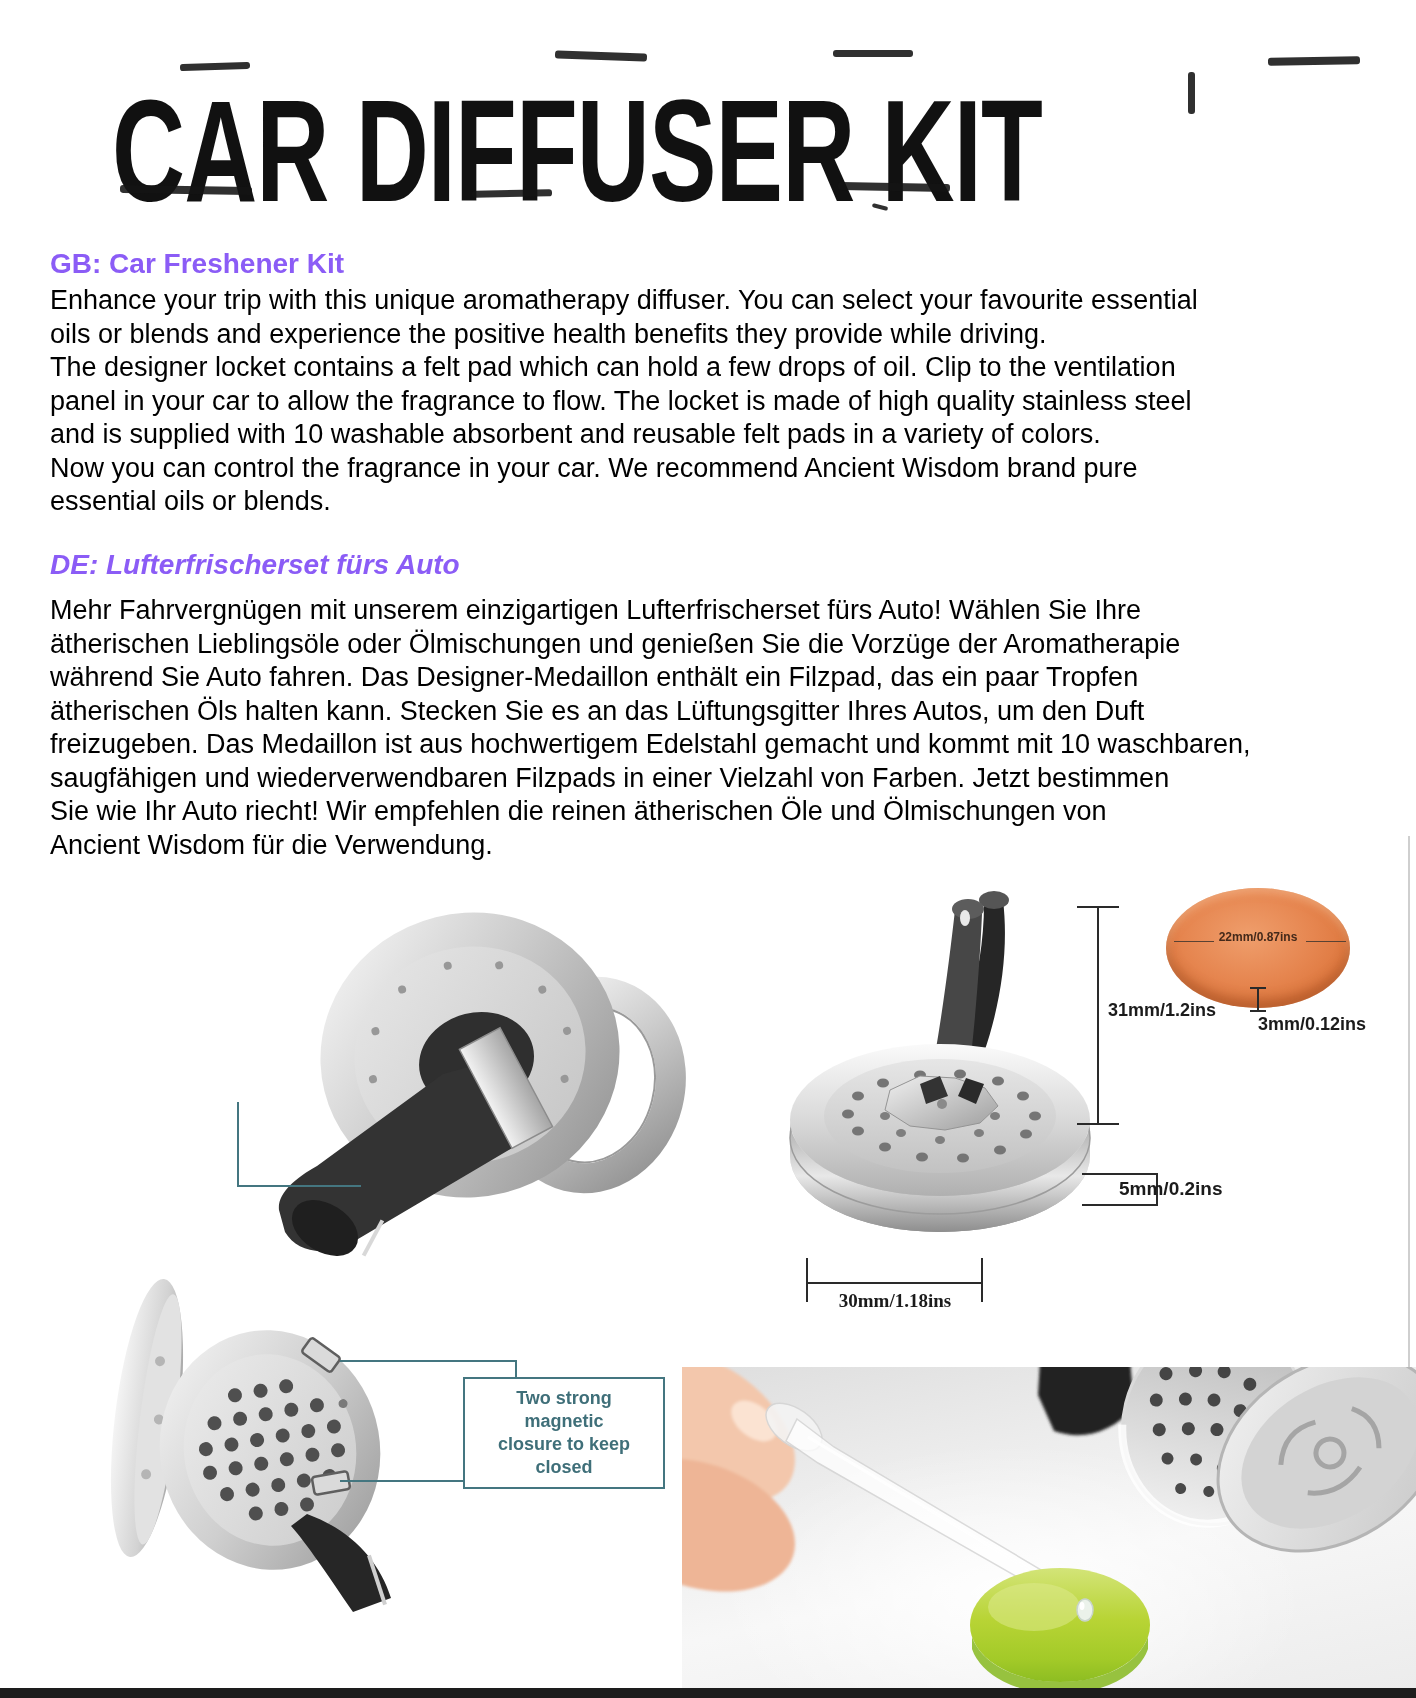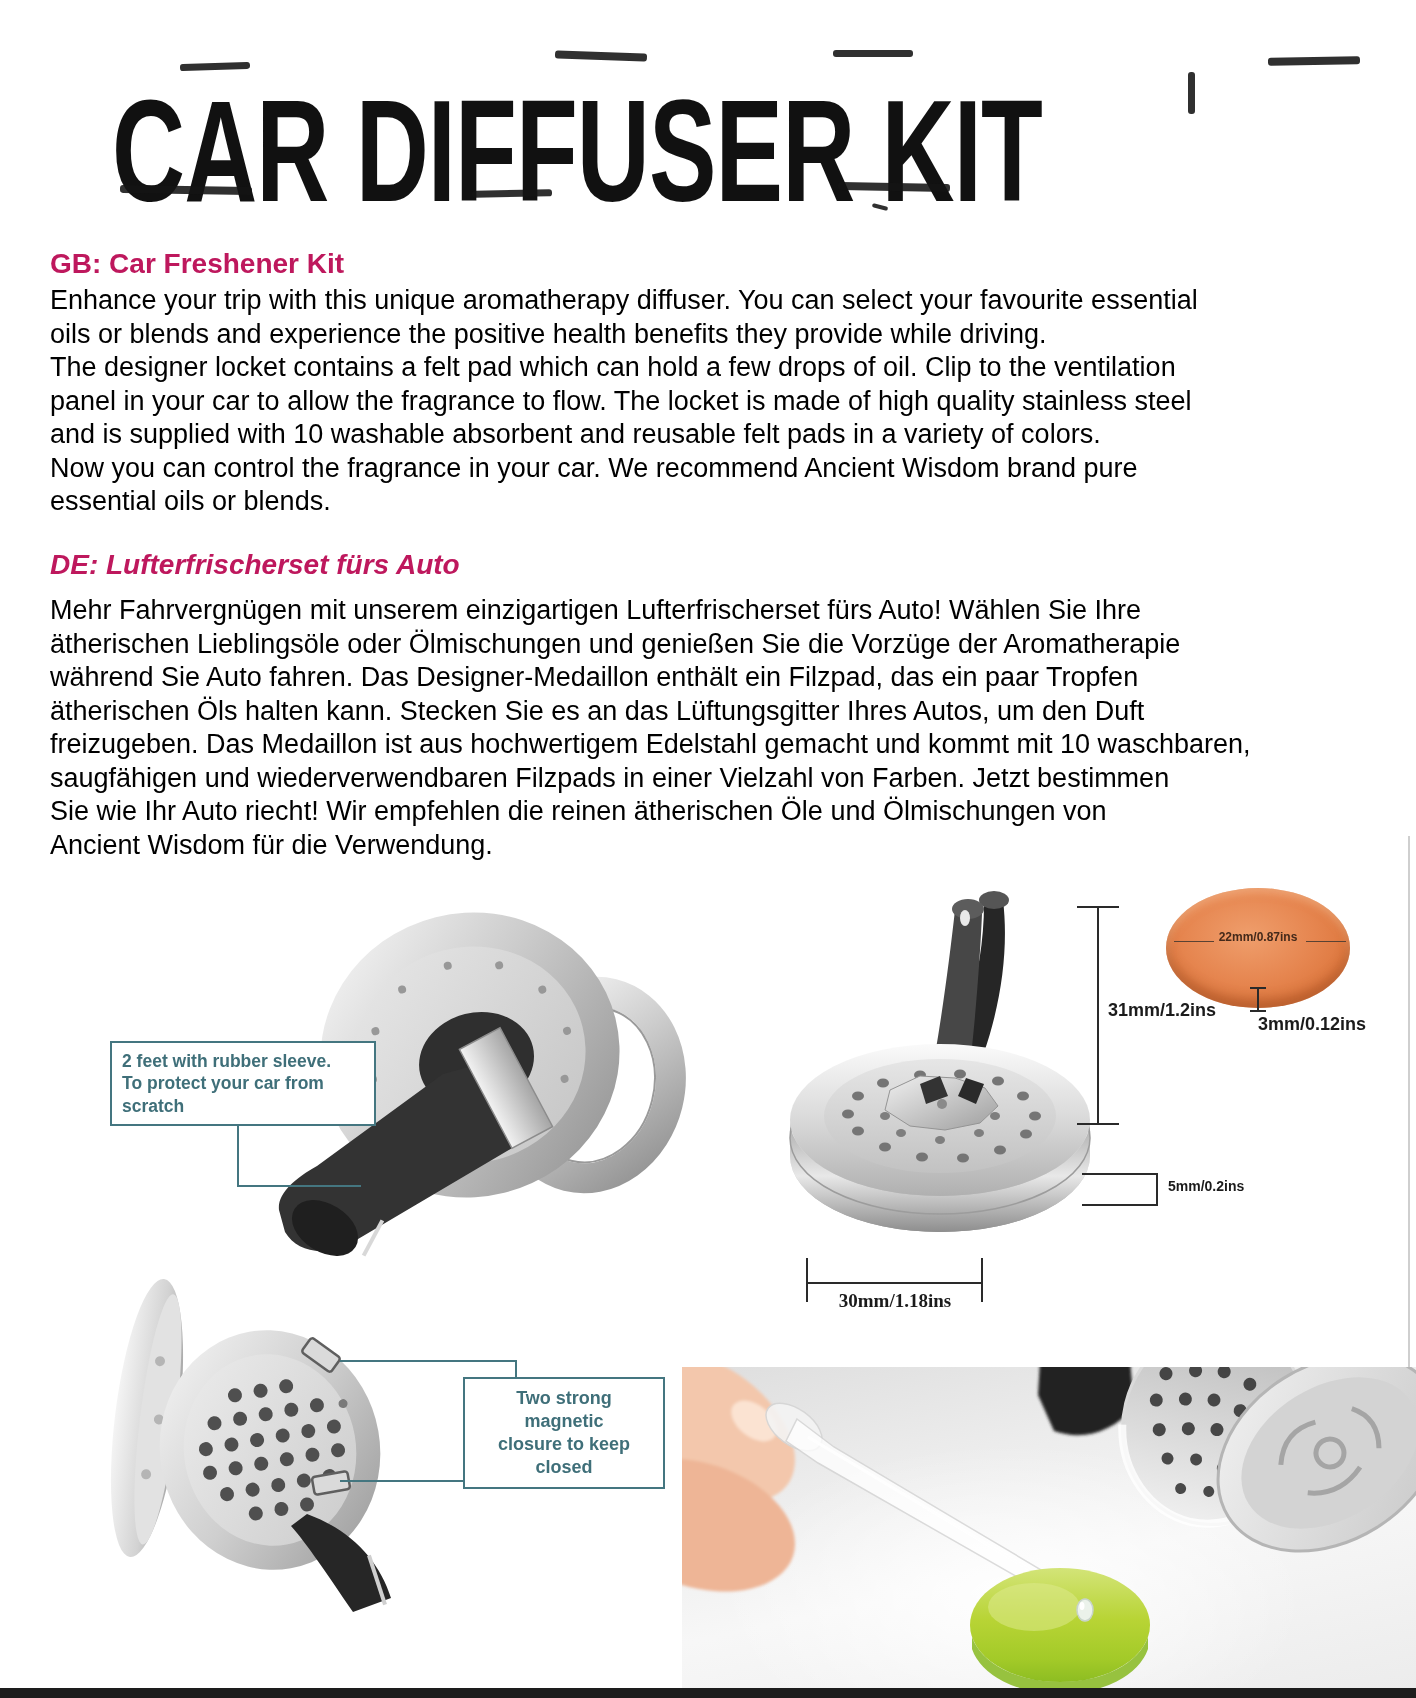--- a/index.html
+++ b/index.html
@@ -4,21 +4,21 @@
 <style>
   html,body{margin:0;padding:0;background:#ffffff;}
   #page{position:relative;width:1416px;height:1698px;background:#ffffff;overflow:hidden;
         font-family:"Liberation Sans","DejaVu Sans",sans-serif;color:#1f1f1f;}
   .abs{position:absolute;}
   
   #title{left:112px;top:66px;font-weight:700;font-size:110px;color:#111;white-space:nowrap;
          letter-spacing:-1px;transform:scale(.92,1.32);transform-origin:left top;}
   .smudge{background:#131313;opacity:.88;border-radius:3px;}
   
-  .section-heading{font-weight:700;font-size:28px;color:#be185d;}
+  .section-heading{font-weight:700;font-size:28px;color:#8b5cf6;}
   .body-text{font-size:27px;line-height:33.5px;color:#000000;white-space:pre-line;width:1250px;}
   
   .callout{background:#ffffff;border:2px solid #447680;color:#3f6f79;font-weight:700;
            font-size:17.5px;line-height:1.28;white-space:pre-line;padding:7px 10px;z-index:4;}
   .tealline{background:#447680;z-index:3;}
   
   .dimline{background:#2a2a2a;z-index:5;}
   .dimlabel{font-weight:700;font-size:18px;color:#1b1b1b;white-space:nowrap;z-index:5;}
   
   #orange-pad{left:1166px;top:888px;width:184px;height:120px;border-radius:50%;
@@ -153,21 +153,21 @@
   <div id="pad-dim-label" class="abs">22mm/0.87ins</div>
 
   <div class="abs dimline" style="left:1250px;top:987px;width:16px;height:2px;"></div>
   <div class="abs dimline" style="left:1257px;top:987px;width:2px;height:25px;"></div>
   <div class="abs dimline" style="left:1250px;top:1010px;width:16px;height:2px;"></div>
   <div class="abs dimlabel" style="left:1220px;top:1014px;width:146px;text-align:right;">3mm/0.12ins</div>
 
   <div class="abs dimline" style="left:1082px;top:1173px;width:76px;height:2px;"></div>
   <div class="abs dimline" style="left:1156px;top:1173px;width:2px;height:33px;"></div>
   <div class="abs dimline" style="left:1082px;top:1204px;width:76px;height:2px;"></div>
-  <div class="abs dimlabel" style="left:1168px;top:1178px;font-size:14px;">5mm/0.2ins</div>
+  <div class="abs dimlabel" style="left:1119px;top:1178px;font-size:19px;">5mm/0.2ins</div>
 
   <div class="abs dimline" style="left:806px;top:1258px;width:2px;height:44px;"></div>
   <div class="abs dimline" style="left:807px;top:1282px;width:176px;height:2px;"></div>
   <div class="abs dimline" style="left:981px;top:1258px;width:2px;height:44px;"></div>
   <div class="abs dimlabel" style="left:807px;top:1290px;width:176px;text-align:center;font-size:19px;font-family:Liberation Serif, serif;">30mm/1.18ins</div>
 
   <svg class="abs" style="left:225px;top:912px;z-index:1;" width="470" height="360" viewBox="0 0 470 360">
     <defs>
       <linearGradient id="s2rim" x1="0" y1="0" x2="1" y2="1">
         <stop offset="0" stop-color="#fbfbfb"></stop>
@@ -211,22 +211,20 @@
 
     <path d="M262,150 L310,190 C322,202 314,220 294,232 L128,330 C100,346 72,340 60,320 L54,298 C52,282 70,266 92,254 L218,162 Z" fill="#333"></path>
     <ellipse cx="100" cy="316" rx="36" ry="24" transform="rotate(32 100 316)" fill="#1f1f1f"></ellipse>
     <rect x="146" y="306" width="4" height="40" transform="rotate(28 148 326)" fill="#d8d8d8"></rect>
 
     <rect x="258" y="120" width="46" height="112" transform="rotate(-28 281 176)" fill="url(#s2hw)" stroke="#8c8c8c" stroke-width="1.5"></rect>
   </svg>
 
   <div class="abs tealline" style="left:237px;top:1102px;width:2px;height:85px;"></div>
   <div class="abs tealline" style="left:237px;top:1185px;width:124px;height:2px;"></div>
-  <div class="abs callout" style="left:110px;top:1041px;width:242px;">2 feet with rubber sleeve.
-To protect your car from scratch</div>
 
   <svg class="abs" style="left:55px;top:1268px;z-index:1;" width="420" height="392" viewBox="0 0 420 392">
     <defs>
       <linearGradient id="s3rim" x1="0" y1="0" x2="1" y2="1">
         <stop offset="0" stop-color="#f7f7f7"></stop>
           <stop offset=".5" stop-color="#cfcfcf"></stop>
           <stop offset="1" stop-color="#969696"></stop>
       </linearGradient>
       <linearGradient id="s3face" x1="0" y1="0" x2="1" y2="1">
         <stop offset="0" stop-color="#ececec"></stop>

